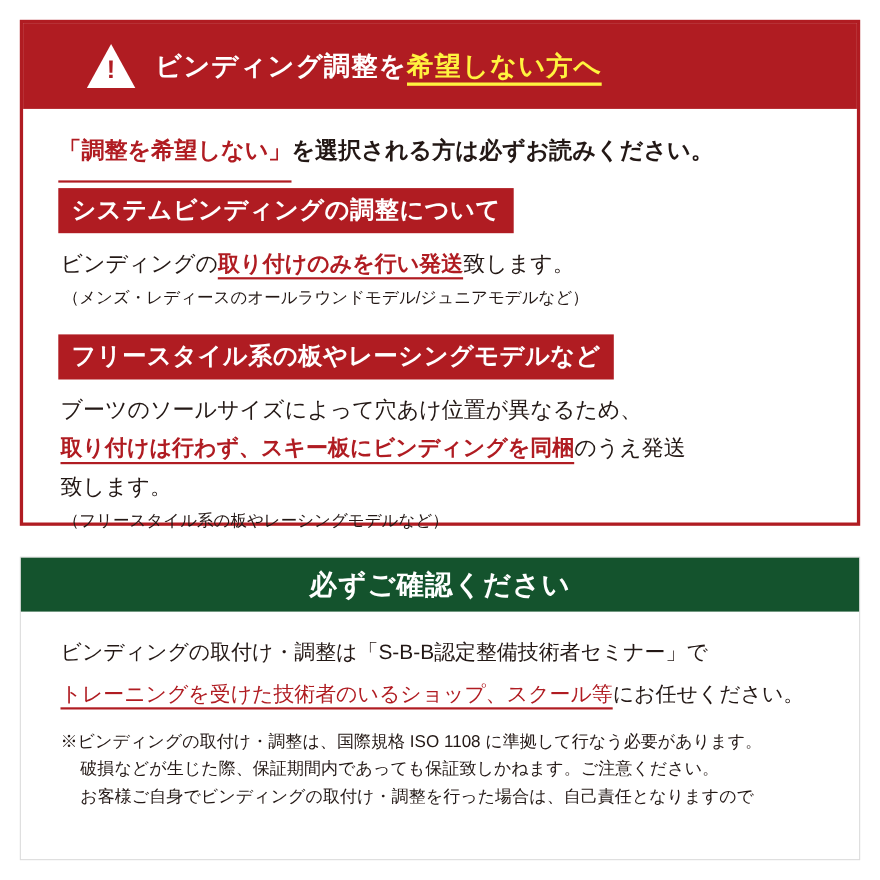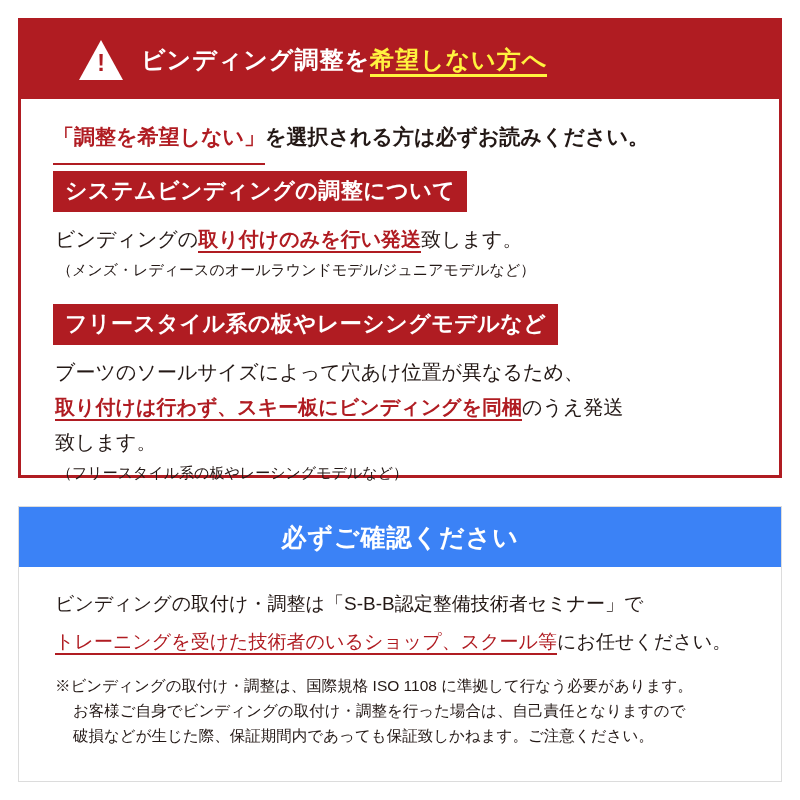--- a/index.html
+++ b/index.html
@@ -134,22 +134,22 @@
     position: absolute;
     left: 18px;
     top: 506px;
     width: 764px;
     height: 276px;
     border: 1px solid #dcdcdc;
     box-sizing: border-box;
     background: #ffffff;
   }
   .confirm-header {
-    height: 60px;
-    background: #3b82f6;
+    height: 49px;
+    background: #14532d;
     display: flex;
     align-items: center;
     justify-content: center;
   }
   .confirm-header-title {
     color: #ffffff;
     font-size: 25px;
     font-weight: bold;
     letter-spacing: 1px;
   }
@@ -229,18 +229,18 @@
   <div class="card-confirm">
     <div class="confirm-header">
       <div class="confirm-header-title">必ずご確認ください</div>
     </div>
     <div class="confirm-body">
       <div class="confirm-line1">ビンディングの取付け・調整は「S-B-B認定整備技術者セミナー」で</div>
       <div class="confirm-line2">
         <span class="u-red">トレーニングを受けた技術者のいるショップ、スクール等</span><span>にお任せください。</span>
       </div>
       <div class="fine">※ビンディングの取付け・調整は、国際規格 ISO 1108 に準拠して行なう必要があります。</div>
+      <div class="fine indent">破損などが生じた際、保証期間内であっても保証致しかねます。ご注意ください。</div>
       <div class="fine indent">お客様ご自身でビンディングの取付け・調整を行った場合は、自己責任となりますので</div>
-      <div class="fine indent">破損などが生じた際、保証期間内であっても保証致しかねます。ご注意ください。</div>
     </div>
   </div>
 
 </div>
 
 </body></html>

